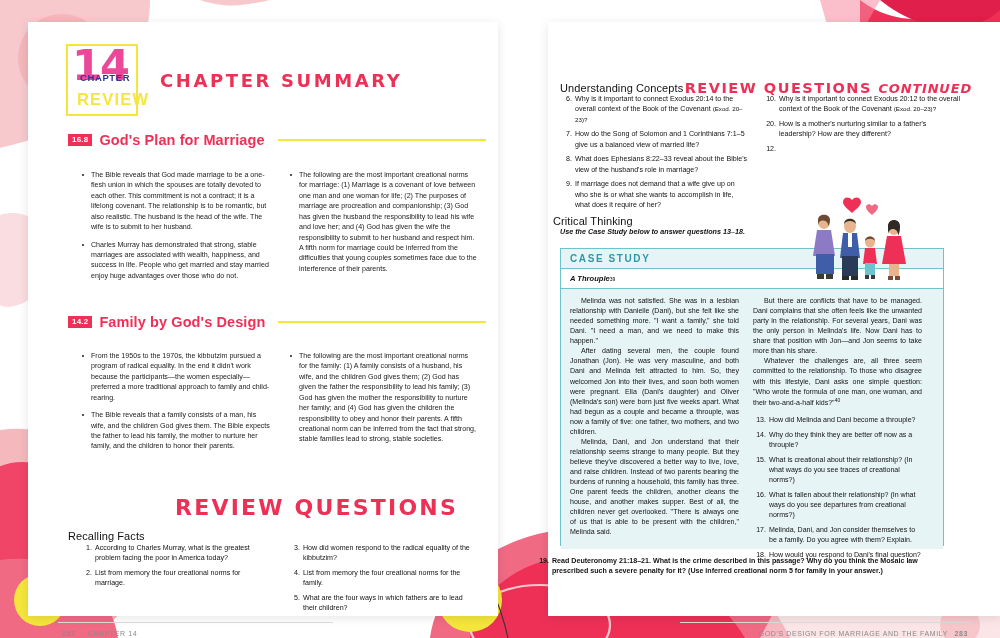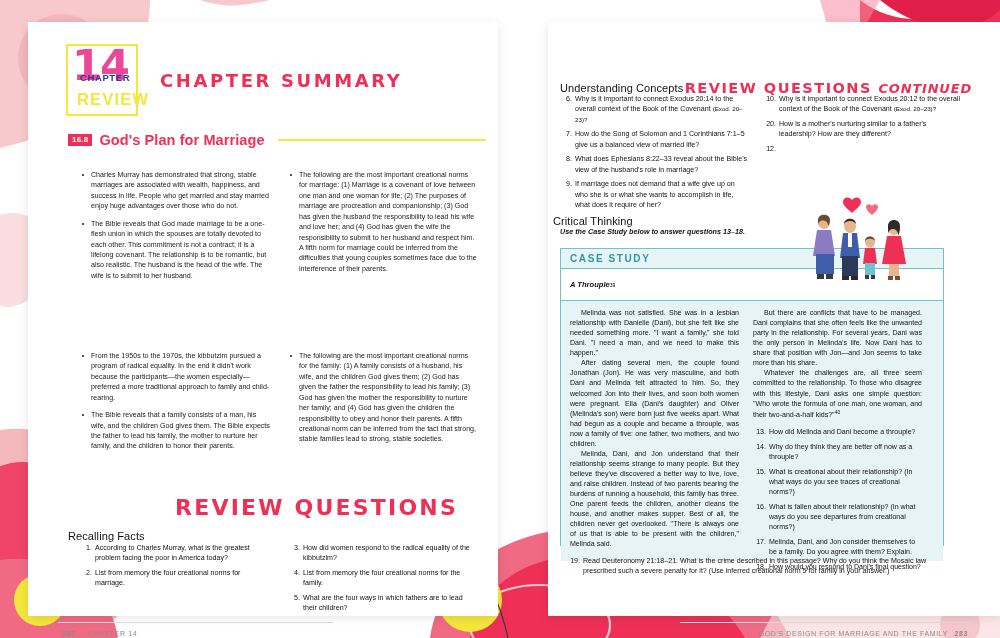--- a/index.html
+++ b/index.html
@@ -150,21 +150,21 @@
   .case-hdr {
     height: 20px; background: #e7f4f6;
     border-bottom: 1px solid #6fc3cc;
     display: flex; align-items: center; padding-left: 9px;
   }
   .case-hdr span {
     font-size: 10px; font-weight: bold; color: #2f98a6;
     letter-spacing: 1.6px;
   }
   .case-sub {
-    height: 32px; background: #ffffff;
+    height: 20px; background: #ffffff;
     border-bottom: 1px solid #6fc3cc;
     display: flex; align-items: center; padding-left: 9px;
   }
   .case-sub span {
     font-size: 7.6px; font-style: italic; font-weight: bold; color: #111;
   }
   .case-sub sup { font-size: 5px; }
   .case-body {
     background: #e7f4f6;
     height: 260px;
@@ -182,22 +182,22 @@
   ol.case-qs { list-style: none; margin-top: 7px; }
   ol.case-qs li {
     position: relative; padding-left: 16px;
     margin-bottom: 4.5px; font-size: 7.05px;
     line-height: 1.45; color: #121212;
   }
   ol.case-qs li .qn { position: absolute; left: 0; top: 0; width: 13px; text-align: right; }
 
   
   .q19 {
-    position: absolute; left: 567px; top: 556px; width: 384px;
-    padding-left: 16px; font-size: 7.1px; line-height: 1.45; color: #121212;
+    position: absolute; left: 536px; top: 556px; width: 384px;
+    padding-left: 16px; font-size: 7.1px; line-height: 1.45; color: #121212; font-weight: bold;
   }
   .q19 .qn { position: absolute; left: 0; top: 0; width: 13px; text-align: right; }
 
   
   .footer-rule-left {
     position: absolute; left: 30px; top: 600px; width: 275px;
     height: 1px; background: #d8d8d8;
   }
   .footer-rule-right {
     position: absolute; right: 30px; top: 600px; width: 290px;
@@ -262,31 +262,36 @@
     <div class="page-title">CHAPTER SUMMARY</div>
 
     <div class="section-head" style="top:110px">
       <span class="sec-num">16.8</span>
       <span class="sec-title">God's Plan for Marriage</span>
       <span class="sec-rule"></span>
     </div>
     <div class="cols" style="top:148px">
       <div class="col">
         <ul class="bul">
+          <li>The Bible reveals that God made marriage to be a one-flesh union in which the spouses are totally devoted to each other. This commitment is not a contract; it is a lifelong covenant. The relationship is to be romantic, but also realistic. The husband is the head of the wife. The wife is to submit to her husband.</li>
           <li>Charles Murray has demonstrated that strong, stable marriages are associated with wealth, happiness, and success in life. People who get married and stay married enjoy huge advantages over those who do not.</li>
-          <li>The Bible reveals that God made marriage to be a one-flesh union in which the spouses are totally devoted to each other. This commitment is not a contract; it is a lifelong covenant. The relationship is to be romantic, but also realistic. The husband is the head of the wife. The wife is to submit to her husband.</li>
         </ul>
       </div>
       <div class="col">
         <ul class="bul">
           <li>The following are the most important creational norms for marriage: (1) Marriage is a covenant of love between one man and one woman for life; (2) The purposes of marriage are procreation and companionship; (3) God has given the husband the responsibility to lead his wife and love her; and (4) God has given the wife the responsibility to submit to her husband and respect him. A fifth norm for marriage could be inferred from the difficulties that young couples sometimes face due to the interference of their parents.</li>
         </ul>
       </div>
     </div>
 
+    <div class="section-head" style="top:292px">
+      <span class="sec-num">14.2</span>
+      <span class="sec-title">Family by God's Design</span>
+      <span class="sec-rule"></span>
+    </div>
     <div class="cols" style="top:329px">
       <div class="col">
         <ul class="bul">
           <li>From the 1950s to the 1970s, the kibbutzim pursued a program of radical equality. In the end it didn't work because the participants—the women especially—preferred a more traditional approach to family and child-rearing.</li>
           <li>The Bible reveals that a family consists of a man, his wife, and the children God gives them. The Bible expects the father to lead his family, the mother to nurture her family, and the children to honor their parents.</li>
         </ul>
       </div>
       <div class="col">
         <ul class="bul">
           <li>The following are the most important creational norms for the family: (1) A family consists of a husband, his wife, and the children God gives them; (2) God has given the father the responsibility to lead his family; (3) God has given the mother the responsibility to nurture her family; and (4) God has given the children the responsibility to obey and honor their parents. A fifth creational norm can be inferred from the fact that strong, stable families lead to strong, stable societies.</li>

